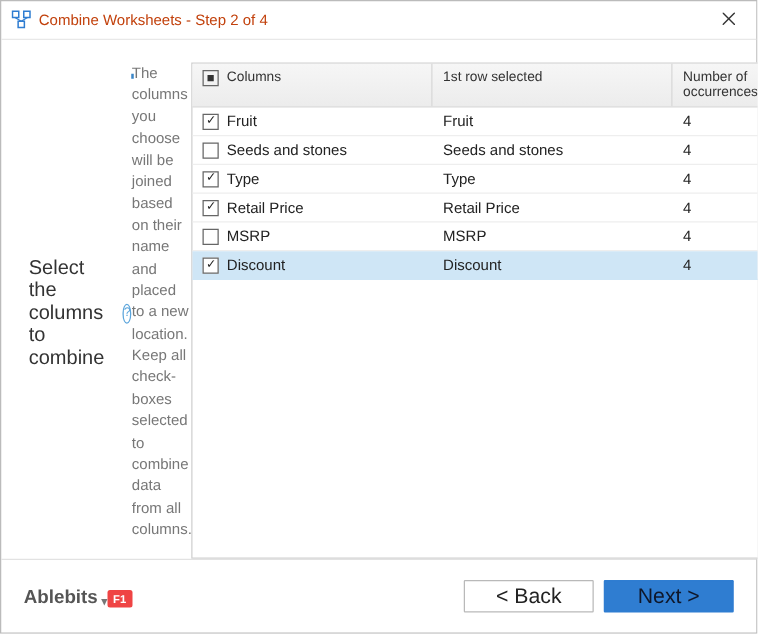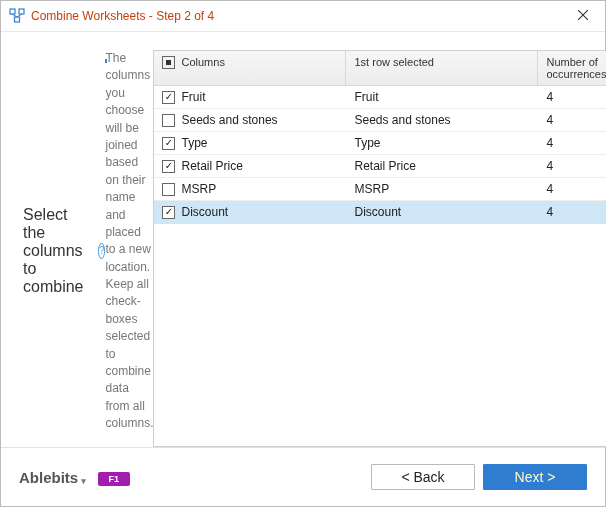--- a/index.html
+++ b/index.html
@@ -27,24 +27,24 @@
 .tbody{height:194px}
 .row{display:flex;border-bottom:1px solid #eee;font-size:12px}
 .row.selected{background:#cfe6f6;border-bottom:1px solid #cfe6f6}
 .td{padding:4px 8px;box-sizing:border-box;display:flex;align-items:center}
 .cb{width:11px;height:11px;border:1px solid #666;margin-right:6px;display:inline-flex;align-items:center;justify-content:center;background:#fff}
 .cb .chk{font-size:10px;line-height:10px;color:#222}
 .summary{text-align:right;font-size:12px;color:#1d4ed8;margin:10px 2px 0 0}
 .footer{height:58px;border-top:1px solid #e2e2e2;display:flex;align-items:center;padding:0 18px;margin-top:auto}
 .brand{font-size:15px;color:#555;display:flex;align-items:flex-end;font-weight:600}
 .brand .chev{margin-left:3px;font-size:9px;color:#777}
-.f1{width:32px;height:14px;background:#a21caf;color:#fff;font-size:9px;font-weight:bold;border-radius:2px;display:inline-flex;align-items:center;justify-content:center;margin-left:12px}
+.f1{width:20px;height:14px;background:#ef4444;color:#fff;font-size:9px;font-weight:bold;border-radius:2px;display:inline-flex;align-items:center;justify-content:center;margin-left:0}
 .buttons{margin-left:auto;display:flex;gap:8px}
-.btn{min-width:78px;height:24px;border:1px solid #b9b9b9;background:#fff;font-size:14px;display:inline-flex;align-items:center;justify-content:center;padding:0 12px;border-radius:1px;color:#222}
-.btn.primary{background:#2f7dd1;border-color:#2f7dd1;color:#fef9c3}
+.btn{min-width:78px;height:24px;border:1px solid #b9b9b9;background:#fff;font-size:17px;display:inline-flex;align-items:center;justify-content:center;padding:0 12px;border-radius:1px;color:#222}
+.btn.primary{background:#2f7dd1;border-color:#2f7dd1;color:#0f172a}
 </style>
 </head>
 <body>
 <div class="window">
 
   <div class="titlebar">
     <span class="title-icon">
       <svg width="16" height="16" viewBox="0 0 16 16">
         <rect x="1" y="1" width="5" height="5" fill="none" stroke="#2f7dd1" stroke-width="1.2"></rect>
         <rect x="10" y="1" width="5" height="5" fill="none" stroke="#2f7dd1" stroke-width="1.2"></rect>

